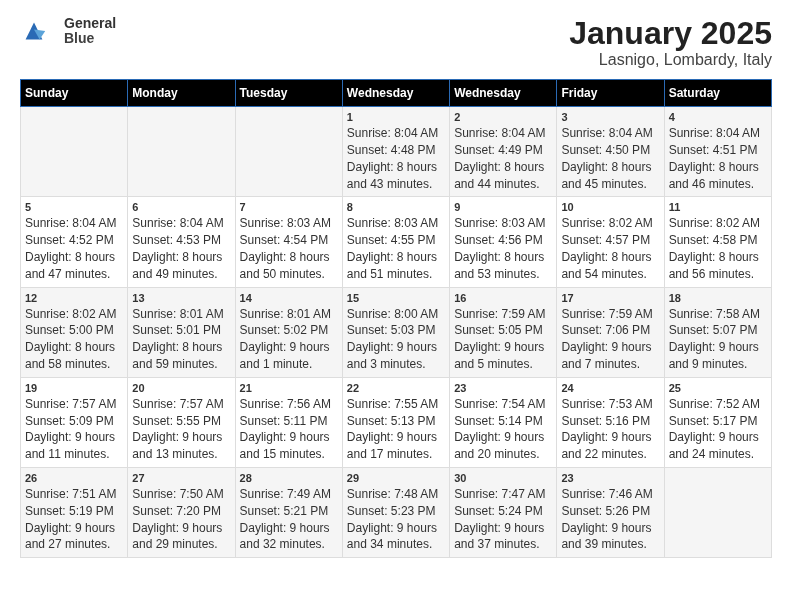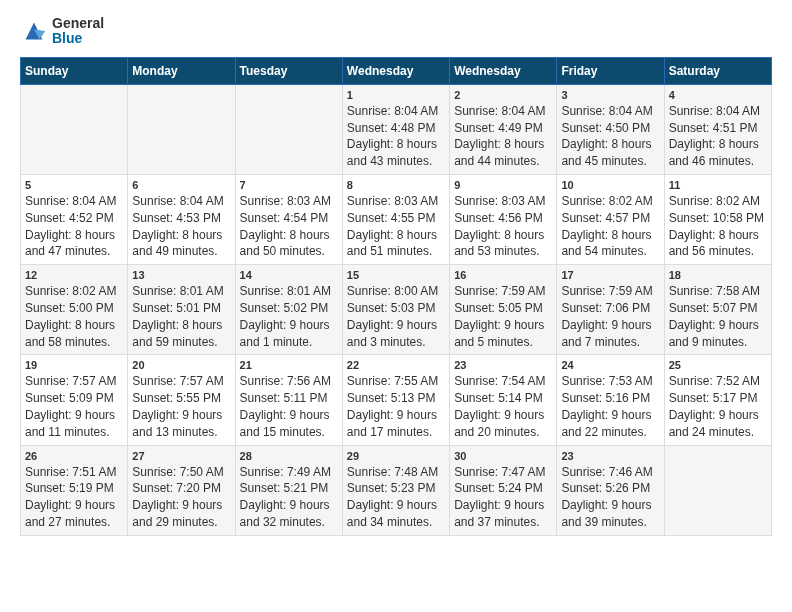--- a/index.html
+++ b/index.html
@@ -15,30 +15,30 @@
     }
     .header {
       display: flex;
       justify-content: space-between;
       align-items: flex-start;
       margin-bottom: 10px;
     }
     .logo {
       display: flex;
       align-items: center;
-      gap: 4px;
+      gap: 16px;
     }
     .logo-text {
       display: flex;
       flex-direction: column;
       font-size: 14px;
       line-height: 1.1;
     }
     .logo-general { color: #333; font-weight: bold; }
-    .logo-blue { color: #0369a1; font-weight: bold; }
+    .logo-blue { color: #404040; font-weight: bold; }
     .logo-icon {
       width: 28px;
       height: 28px;
     }
     .title-block {
       text-align: right;
     }
     .title-block h1 {
       font-size: 32px;
       color: #222;
@@ -49,21 +49,21 @@
       font-size: 16px;
       color: #444;
       font-weight: normal;
     }
     table {
       width: 100%;
       border-collapse: collapse;
       table-layout: fixed;
     }
     thead tr {
-      background-color: #0c4a6e;
+      background-color: #000000;
       color: #fff;
       border-radius: 9px;
     }
     thead th {
       padding: 6px 4px;
       font-size: 12px;
       font-weight: bold;
       text-align: left;
       border: 1px solid #2a6ab5;
     }
@@ -101,20 +101,24 @@
     <div class="logo">
       <svg class="logo-icon" viewBox="0 0 40 40" xmlns="http://www.w3.org/2000/svg">
         <polygon points="8,32 20,8 32,32" fill="#2a6ab5"></polygon>
         <polygon points="20,18 28,32 36,20" fill="#5ba3d9"></polygon>
       </svg>
       <div class="logo-text">
         <span class="logo-general">General</span>
         <span class="logo-blue">Blue</span>
       </div>
     </div>
+    <div class="title-block">
+      <h1>January 2025</h1>
+      <h2>Lasnigo, Lombardy, Italy</h2>
+    </div>
   </div>
 
   <table>
     <thead>
       <tr>
       <th>Sunday</th>
           <th>Monday</th>
           <th>Tuesday</th>
           <th>Wednesday</th>
           <th>Wednesday</th>
@@ -195,21 +199,21 @@
           <td>
             <span class="day-number">10</span>
             <div class="cell-info">Sunrise: 8:02 AM
 Sunset: 4:57 PM
 Daylight: 8 hours
 and 54 minutes.</div>
           </td>
           <td>
             <span class="day-number">11</span>
             <div class="cell-info">Sunrise: 8:02 AM
-Sunset: 10:58 PM
+Sunset: 4:58 PM
 Daylight: 8 hours
 and 56 minutes.</div>
           </td>
         </tr>
         <tr>
           <td>
             <span class="day-number">12</span>
             <div class="cell-info">Sunrise: 8:02 AM
 Sunset: 5:00 PM
 Daylight: 8 hours

